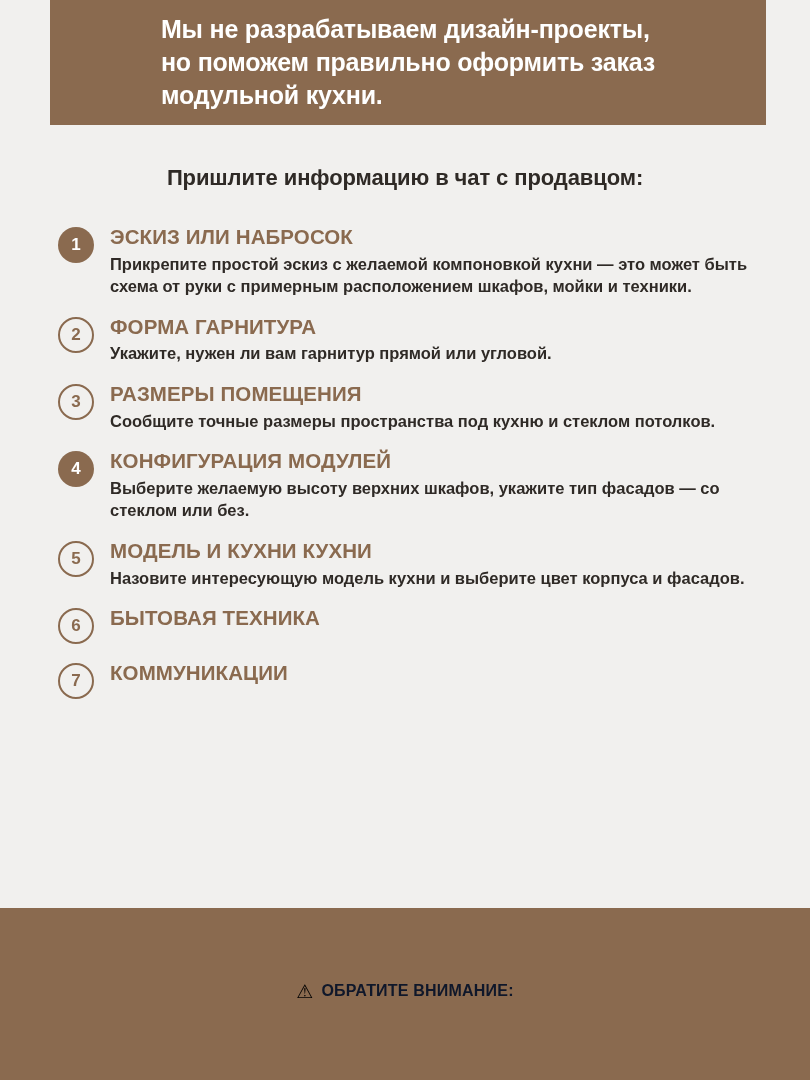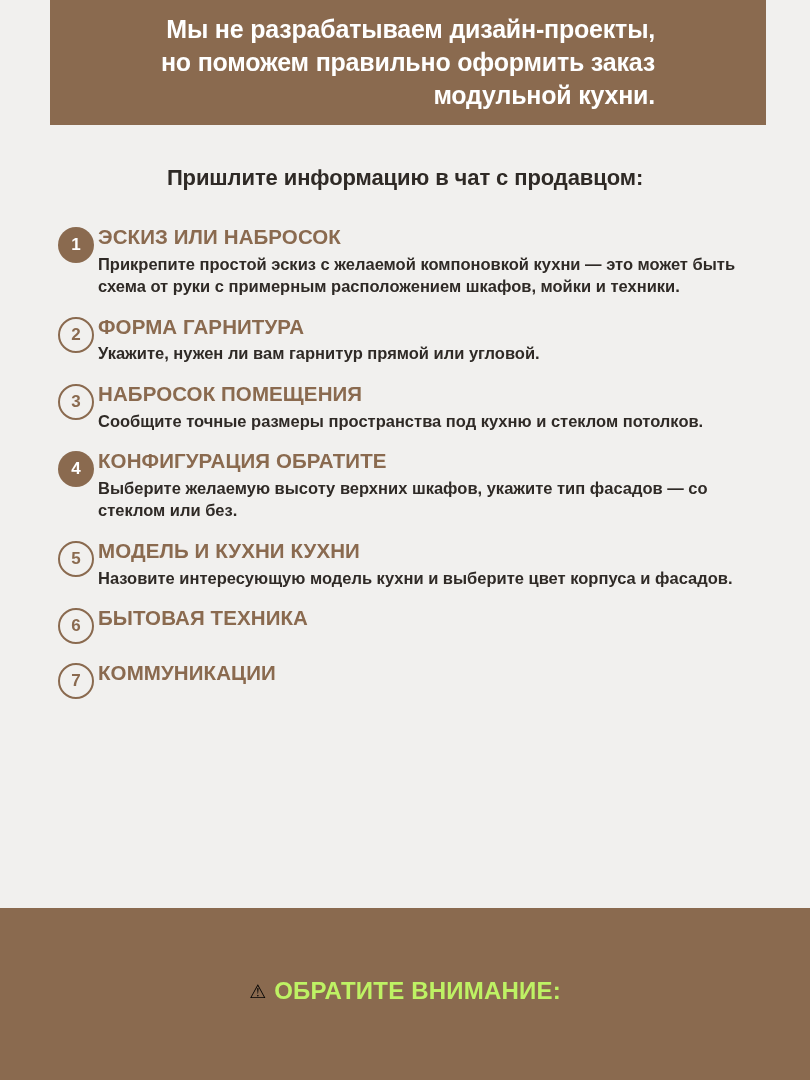--- a/index.html
+++ b/index.html
@@ -25,21 +25,21 @@
     background: #8a6a4f;
     display: flex;
     align-items: center;
     justify-content: center;
   }
   .header-text {
     color: #ffffff;
     font-size: 25px;
     font-weight: bold;
     line-height: 1.33;
-    text-align: right;
+    text-align: left;
     letter-spacing: -0.2px;
     padding: 0 24px;
     white-space: pre-line;
   }
 
   
   .subtitle {
     position: absolute;
     left: 0;
     top: 165px;
@@ -78,21 +78,21 @@
     margin-top: 3px;
   }
   .step-badge.outline {
     background: transparent;
     border: 2px solid #8a6a4f;
     color: #8a6a4f;
     width: 32px;
     height: 32px;
   }
   .step-body {
-    margin-left: 4px;
+    margin-left: 16px;
     flex: 1 1 auto;
   }
   .step-title {
     color: #8a6a4f;
     font-size: 20.5px;
     font-weight: bold;
     letter-spacing: 0.1px;
     line-height: 1.25;
     margin: 0 0 3px 0;
   }
@@ -123,22 +123,22 @@
     align-items: center;
     justify-content: center;
     gap: 8px;
     margin-bottom: 6px;
   }
   .warn-icon {
     font-size: 19px;
     line-height: 1;
   }
   .footer-title {
-    color: #bef264;
-    font-size: 24px;
+    color: #0f172a;
+    font-size: 16px;
     font-weight: bold;
     letter-spacing: 0.2px;
   }
   .footer-text {
     color: #ffffff;
     font-size: 19px;
     font-weight: bold;
     line-height: 1.4;
     text-align: center;
     white-space: pre-line;
@@ -170,29 +170,29 @@
     <div class="step-badge outline">2</div>
     <div class="step-body">
       <p class="step-title">ФОРМА ГАРНИТУРА</p>
       <p class="step-desc">Укажите, нужен ли вам гарнитур прямой или угловой.</p>
     </div>
   </div>
 
   <div class="step">
     <div class="step-badge outline">3</div>
     <div class="step-body">
-      <p class="step-title">НАБРОСОК ПОМЕЩЕНИЯ</p>
+      <p class="step-title">РАЗМЕРЫ ПОМЕЩЕНИЯ</p>
       <p class="step-desc">Сообщите точные размеры пространства под кухню и стеклом потолков.</p>
     </div>
   </div>
 
   <div class="step">
     <div class="step-badge">4</div>
     <div class="step-body">
-      <p class="step-title">КОНФИГУРАЦИЯ ОБРАТИТЕ</p>
+      <p class="step-title">КОНФИГУРАЦИЯ МОДУЛЕЙ</p>
       <p class="step-desc">Выберите желаемую высоту верхних шкафов, укажите тип фасадов — со стеклом или без.</p>
     </div>
   </div>
 
   <div class="step">
     <div class="step-badge outline">5</div>
     <div class="step-body">
       <p class="step-title">МОДЕЛЬ И КУХНИ КУХНИ</p>
       <p class="step-desc">Назовите интересующую модель кухни и выберите цвет корпуса и фасадов.</p>
     </div>

